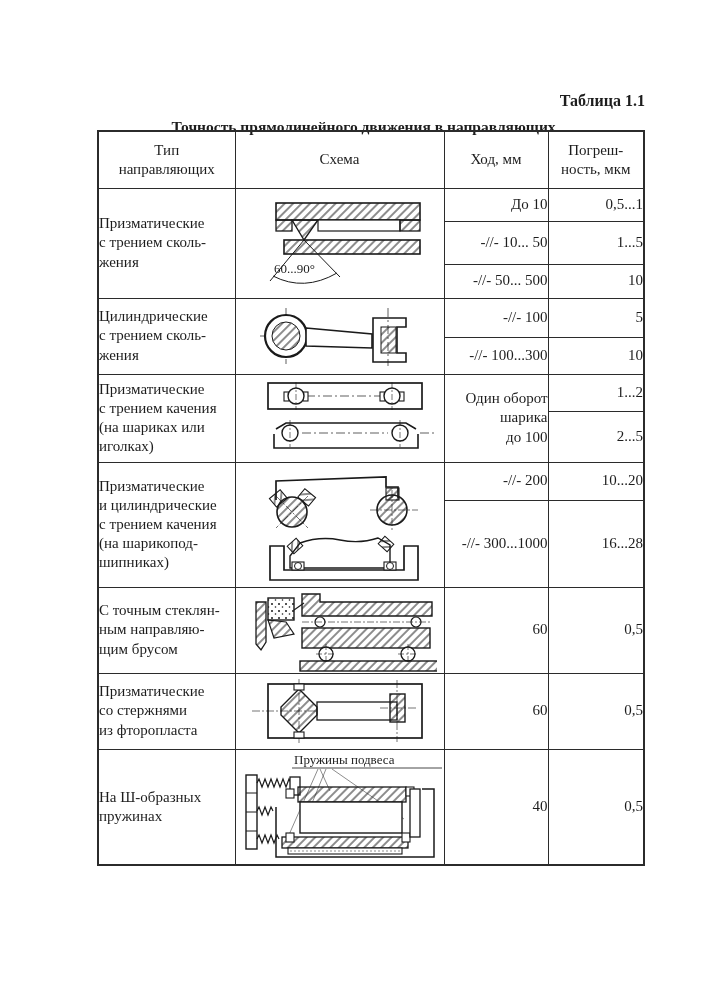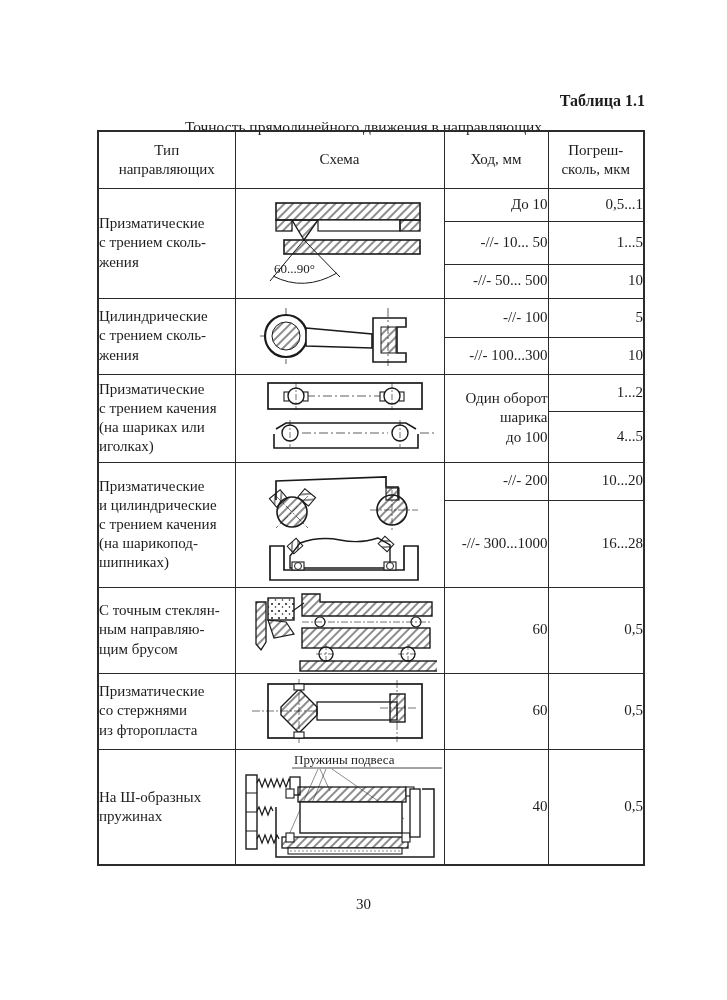--- a/index.html
+++ b/index.html
@@ -11,21 +11,21 @@
     position: relative;
     overflow: hidden;
   }
   .page { position: absolute; inset: 0; padding-left: 40px; }
   .table-label {
     position: absolute; top: 92px; right: 82px;
     font-weight: bold; font-size: 16px;
   }
   .doc-title {
     position: absolute; top: 118px; left: 0; width: 727px;
-    text-align: center; font-weight: normal; font-size: 15.5px;
+    text-align: center; font-weight: bold; font-size: 15.5px;
   }
   table.guides {
     position: absolute; left: 97px; top: 130px;
     border-collapse: collapse; table-layout: fixed;
     border: 2px solid #2b2b2b;
   }
   table.guides td {
     border: 1.5px solid #2b2b2b;
     font-size: 15px; line-height: 1.28;
     vertical-align: middle; padding: 0;
@@ -58,21 +58,21 @@
         <col style="width:96px">
     </colgroup>
     <tbody>
 
     <tr style="height:57px">
       <td class="th">Тип
 направляющих</td>
       <td class="th">Схема</td>
       <td class="th">Ход, мм</td>
       <td class="th">Погреш-
-сколь, мкм</td>
+ность, мкм</td>
     </tr>
 
     <tr style="height:33px">
       <td class="type" rowspan="3">Призматические
 с трением сколь-
 жения</td>
       <td class="schema" rowspan="3">
         <svg width="200" height="100" viewBox="0 0 200 100">
           <defs>
             <pattern id="p1" width="6" height="6" patternUnits="userSpaceOnUse" patternTransform="rotate(-45)">
@@ -158,21 +158,21 @@
           <line x1="62" y1="56" x2="148" y2="56" stroke="#1a1a1a" stroke-width="0.7" stroke-dasharray="9 3 2 3"></line>
           <line x1="180" y1="56" x2="197" y2="56" stroke="#1a1a1a" stroke-width="0.7" stroke-dasharray="9 3 2 3"></line>
         </svg>
       </td>
       <td class="val" rowspan="2">Один оборот
 шарика
 до 100</td>
       <td class="val">1...2</td>
     </tr>
     <tr style="height:51px">
-      <td class="val">4...5</td>
+      <td class="val">2...5</td>
     </tr>
 
     <tr style="height:38px">
       <td class="type" rowspan="2">Призматические
 и цилиндрические
 с трением качения
 (на шарикопод-
 шипниках)</td>
       <td class="schema" rowspan="2">
         <svg width="200" height="118" viewBox="0 0 200 118">
@@ -318,15 +318,14 @@
           <line x1="54" y1="100" x2="164" y2="100" stroke="#1a1a1a" stroke-width="0.5" stroke-dasharray="2 2"></line>
         </svg>
       </td>
       <td class="val">40</td>
       <td class="val">0,5</td>
     </tr>
 
     </tbody>
   </table>
 
-  <div class="page-number">30</div>
 
 </div>
 
 </body></html>

